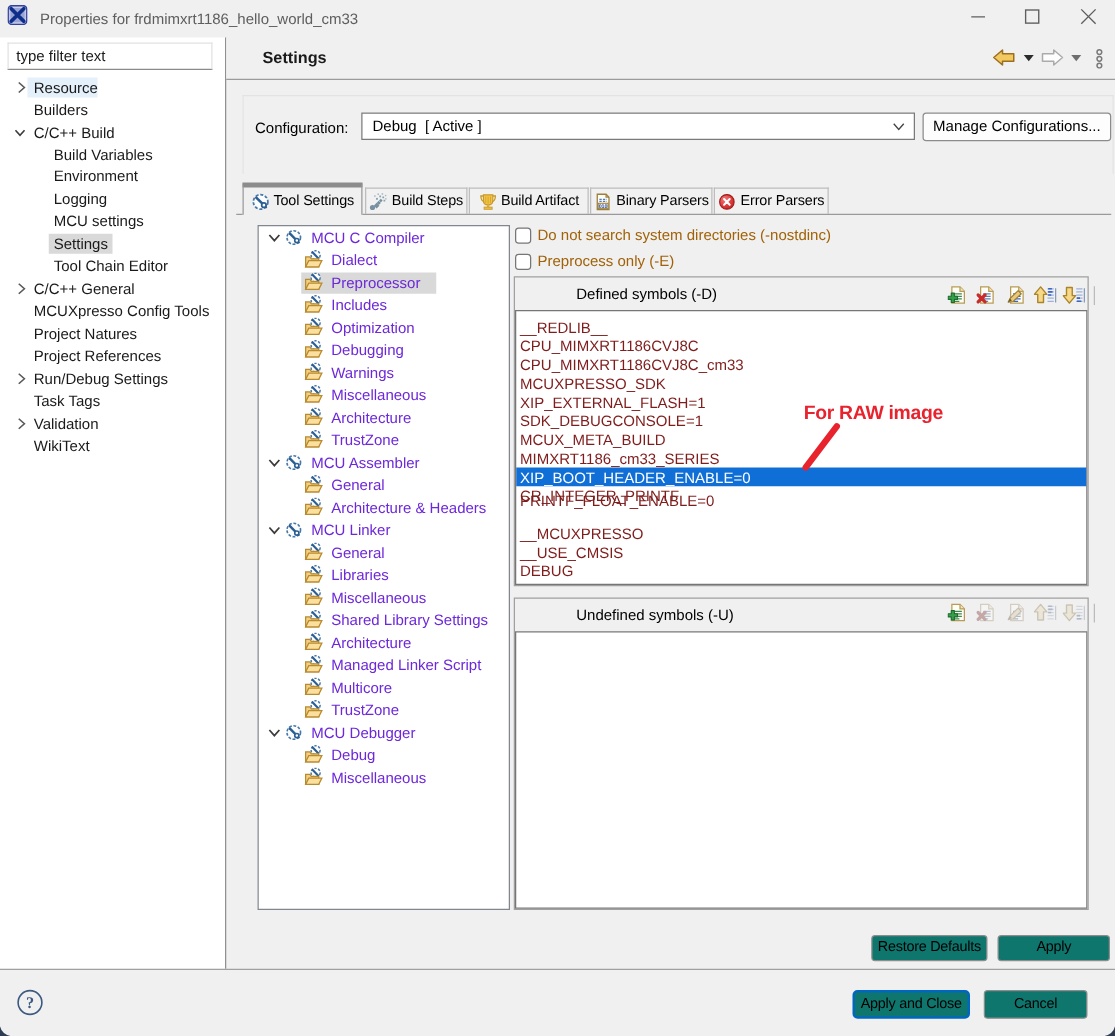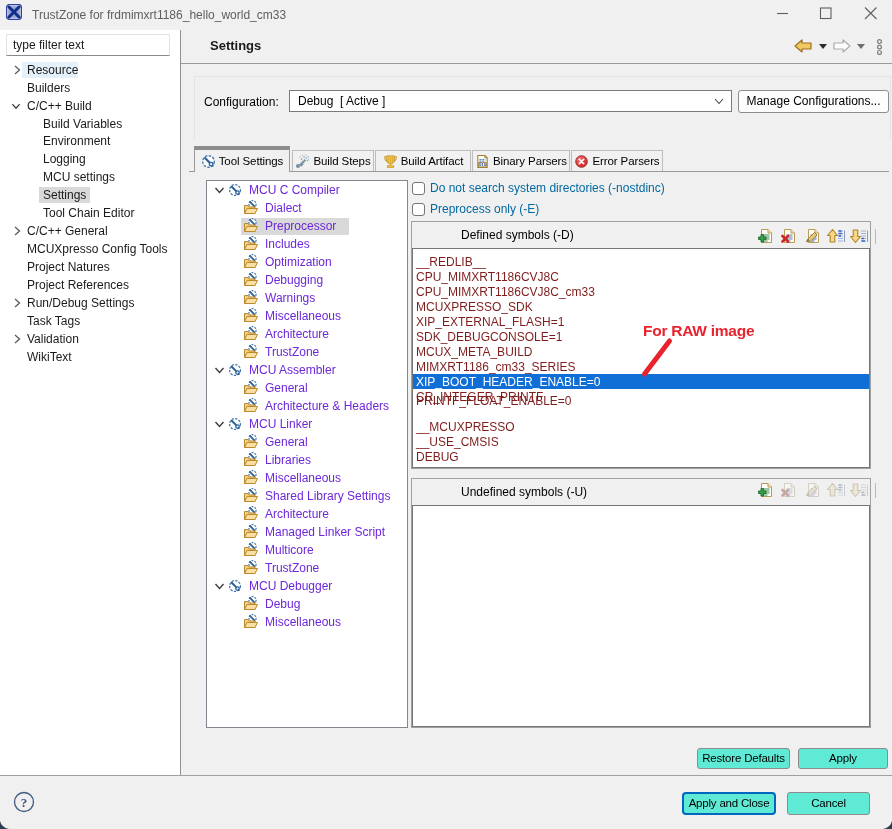--- a/index.html
+++ b/index.html
@@ -1,20 +1,20 @@
 <!DOCTYPE html>
 <html><head>
 <meta charset="utf-8">
 <style>
   html,body{margin:0;padding:0;}
   body{width:892px;height:829px;position:relative;overflow:hidden;
        font-family:"Liberation Sans",sans-serif;background:#f0f0f0;
        -webkit-font-smoothing:antialiased;}
   .abs{position:absolute;}
-  .txt{position:absolute;font-size:12px;color:#0369a1;white-space:nowrap;line-height:15px;}
+  .txt{position:absolute;font-size:12px;color:#a16207;white-space:nowrap;line-height:15px;}
   
   #titlebar{left:0;top:0;width:892px;height:30px;background:#f0f0f0;}
   #titletext{left:32px;top:8px;font-size:12px;color:#5e5e5e;}
   
   #leftpanel{left:0;top:30px;width:180px;height:745px;background:#ffffff;}
   #lpdivider{left:180px;top:30px;width:1px;height:745px;background:#909090;}
   #filterbox{left:6px;top:34px;width:162px;height:20px;background:#fff;
      border:1px solid #e2e2e2;border-bottom:1px solid #8a8a8a;}
   #filterbox span{position:absolute;left:6px;top:3px;font-size:12px;color:#1a1a1a;}
   .trow{position:absolute;height:18px;font-size:12px;color:#1a1a1a;line-height:18px;}
@@ -42,30 +42,30 @@
   
   #toolpanel{left:206px;top:180px;width:202px;height:548px;background:#fff;border:1px solid #82878f;box-sizing:border-box;}
   .ttrow{position:absolute;height:18px;font-size:12px;color:#6d28d9;line-height:18px;}
   
   .cb{position:absolute;width:13px;height:13px;background:#fff;border:1px solid #767676;border-radius:3px;box-sizing:border-box;}
   .group{position:absolute;border:1px solid #a0a0a0;background:#f0f0f0;box-sizing:border-box;}
   .gtitle{position:absolute;font-size:12px;color:#000000;margin-left:40px;}
   .glist{position:absolute;background:#fff;border:1px solid #767676;box-sizing:border-box;}
   .li{position:absolute;left:3px;font-size:12px;color:#7f1d1d;white-space:nowrap;line-height:15px;}
   
-  .btn{position:absolute;background:#5eead4;border:1px solid #8c8c8c;border-radius:3px;box-sizing:border-box;
+  .btn{position:absolute;background:#0f766e;border:1px solid #8c8c8c;border-radius:3px;box-sizing:border-box;
      text-align:center;font-size:11.5px;letter-spacing:-0.2px;color:#000;}
   #applyclose{border:2px solid #0067c0;border-radius:4px;}
   #botline{left:0;top:775px;width:892px;height:1px;background:#a0a0a0;}
   #botbar{left:0;top:776px;width:892px;height:53px;background:#f0f0f0;}
 </style>
 </head>
 <body>
 <div class="abs" id="titlebar"></div>
-<div class="abs" id="titletext">TrustZone for frdmimxrt1186_hello_world_cm33</div>
+<div class="abs" id="titletext">Properties for frdmimxrt1186_hello_world_cm33</div>
 
 <svg class="abs" style="left:6px;top:4px" width="16" height="16" viewBox="0 0 16 16">
   <rect x="0.5" y="0.5" width="15" height="15" rx="3" fill="#9aa3d4" stroke="#33439c" stroke-width="1.2"></rect>
   <rect x="1.8" y="1.8" width="12.4" height="12.4" rx="2" fill="none" stroke="#c7cdeb" stroke-width="1"></rect>
   <path d="M3 3 L13 13 M13 3 L3 13" stroke="#0d2f8a" stroke-width="3" stroke-linecap="round" fill="none"></path>
 </svg>
 
 <svg class="abs" style="left:762px;top:0" width="130" height="30" viewBox="0 0 130 30">
   <line x1="15" y1="13.5" x2="26" y2="13.5" stroke="#5f5f5f" stroke-width="1.1"></line>
   <rect x="58.5" y="8" width="10.5" height="10.5" fill="none" stroke="#5f5f5f" stroke-width="1.1"></rect>

